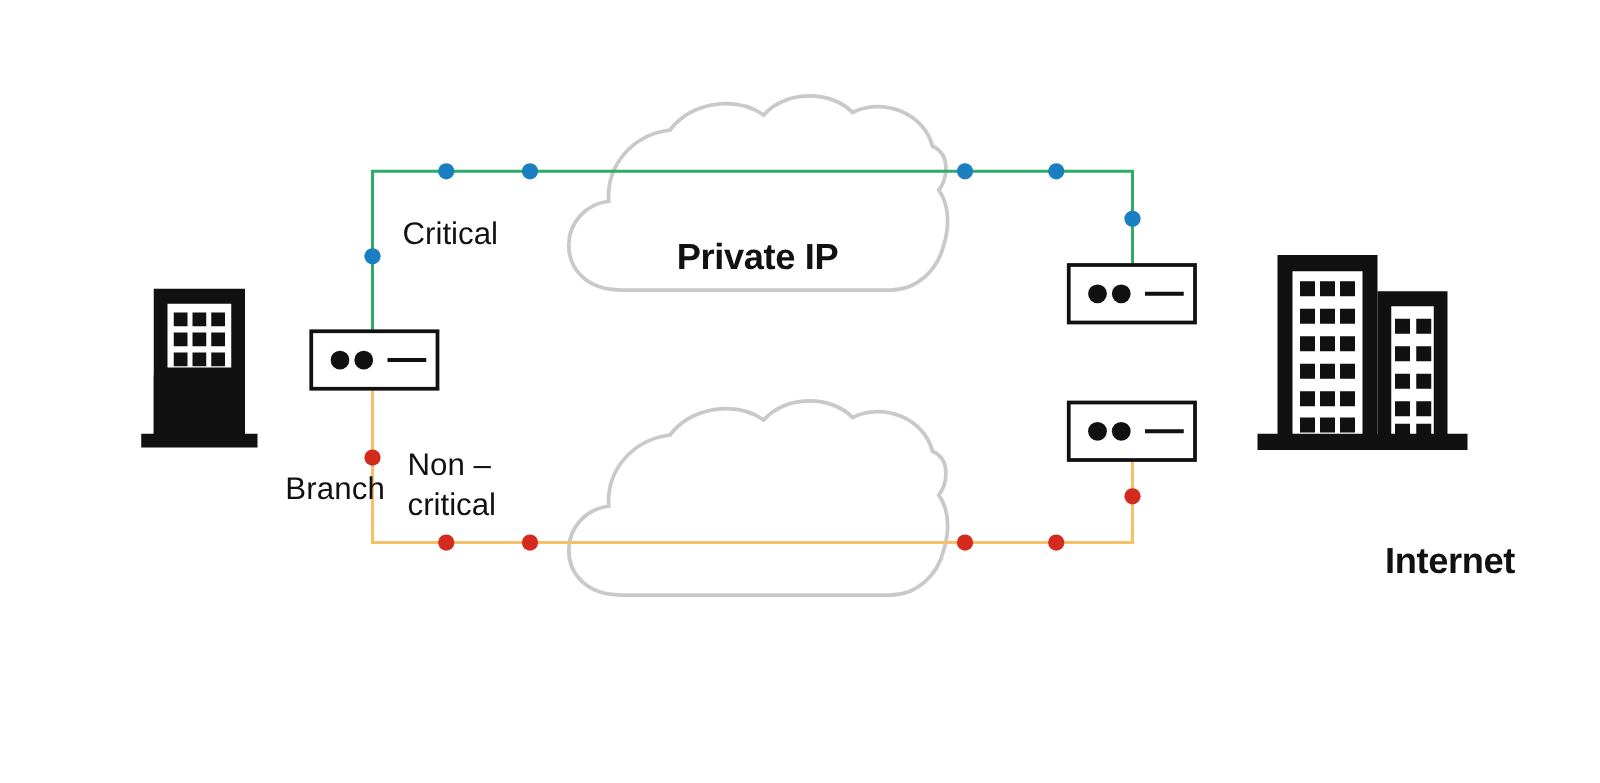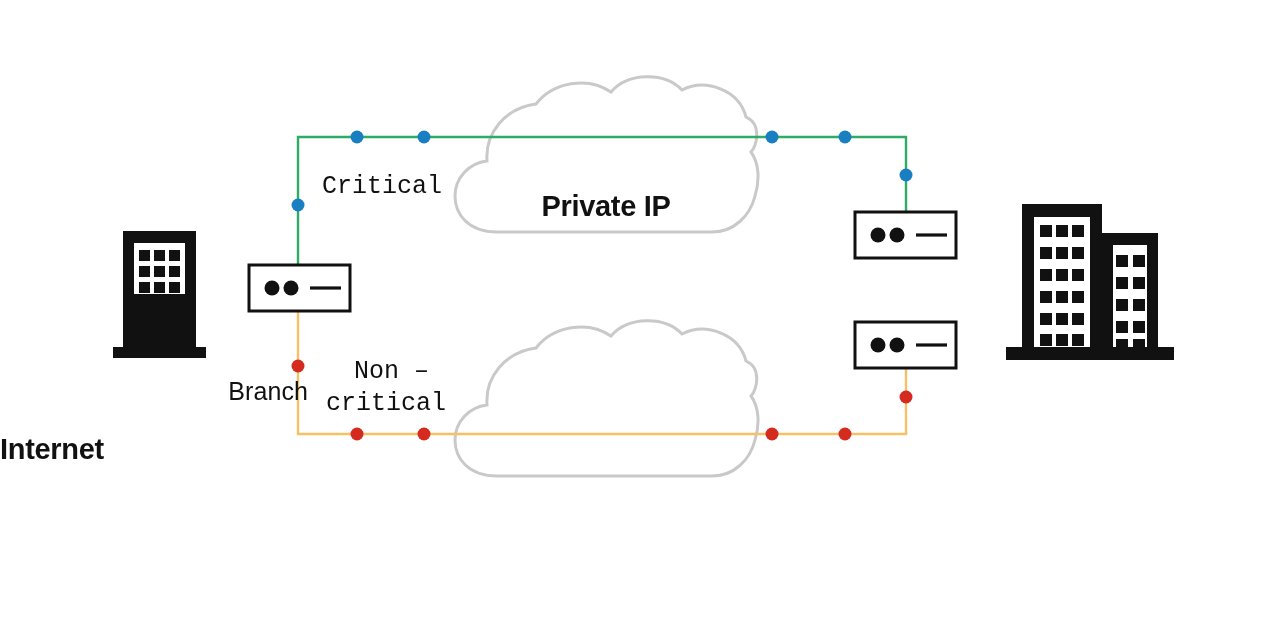--- a/index.html
+++ b/index.html
@@ -38,21 +38,20 @@
   .cloud-label {
     font-size: 29px;
     font-weight: 700;
     letter-spacing: -0.3px;
     margin-top: 34px;
   }
   .link-label {
     font-size: 25px;
     font-weight: 400;
     line-height: 32px;
-    font-family: Liberation Mono, monospace;
   }
 </style>
 </head>
 <body>
 
 <div id="canvas">
 
   <svg id="diagram-svg" viewBox="0 0 1280 626">
 
     <g>
@@ -185,24 +184,24 @@
       <rect x="1116" y="339" width="12" height="12"></rect>
       <rect x="1133" y="339" width="12" height="12"></rect>
 
       <rect x="1006" y="347" width="168" height="13"></rect>
     </g>
 
   </svg>
 
   <div class="lbl cloud-label" style="left:0; top:156px; width:1212px; text-align:center;">Private IP</div>
 
-  <div class="lbl cloud-label" style="left:0; top:399px; width:1212px; text-align:left;">Internet</div>
+  <div class="lbl cloud-label" style="left:0; top:399px; width:1212px; text-align:right;">Internet</div>
 
   <div class="lbl link-label" style="left:322px; top:171px;">Critical</div>
 
-  <div class="lbl link-label" style="left:326px; top:356px;margin-left:28px;">Non –</div>
+  <div class="lbl link-label" style="left:326px; top:356px;">Non –</div>
 
   <div class="lbl link-label" style="left:326px; top:388px;">critical</div>
 
   <div class="lbl site-label" style="left:0; top:377px; width:308px; text-align:right;">Branch</div>
 
 
 </div>
 
 </body></html>

